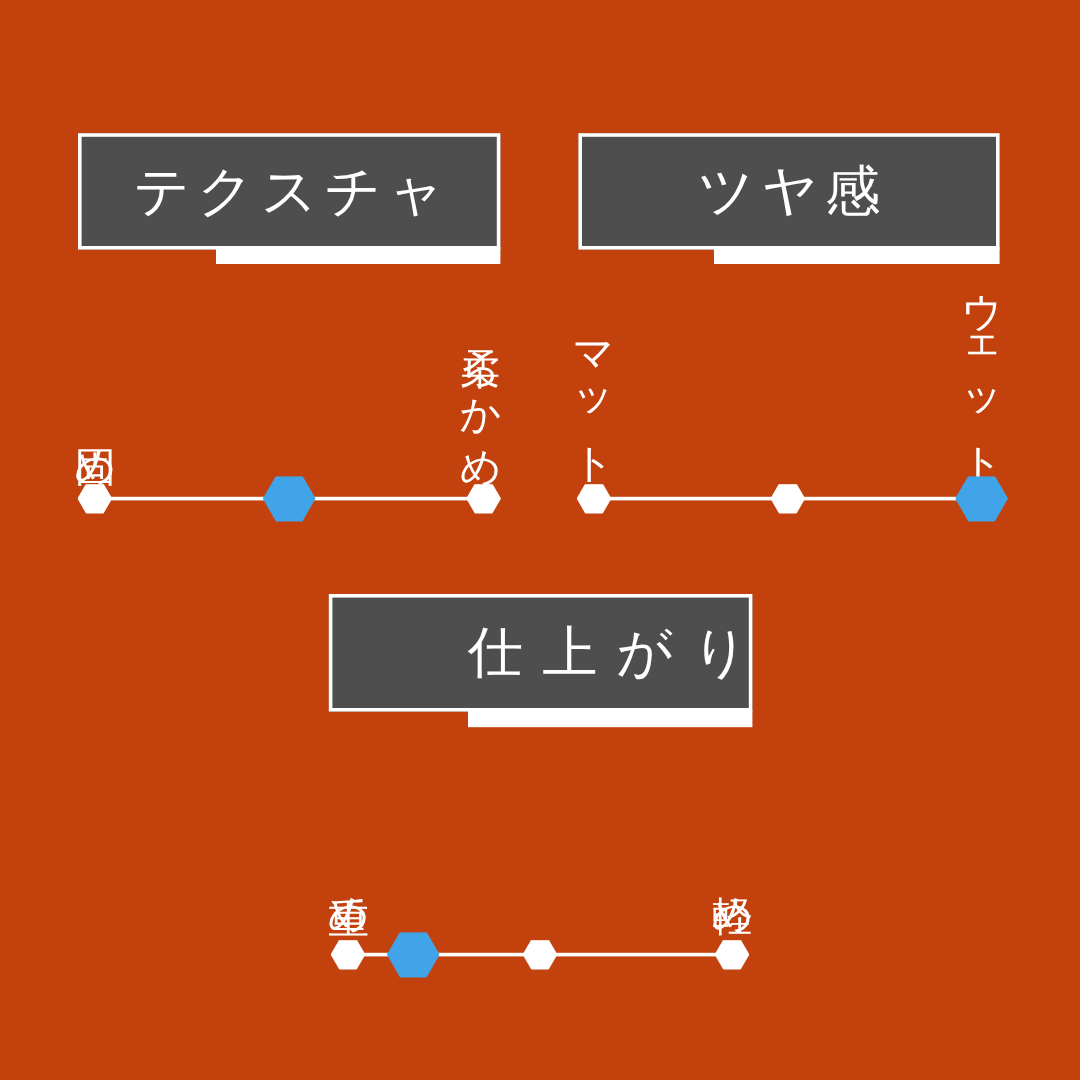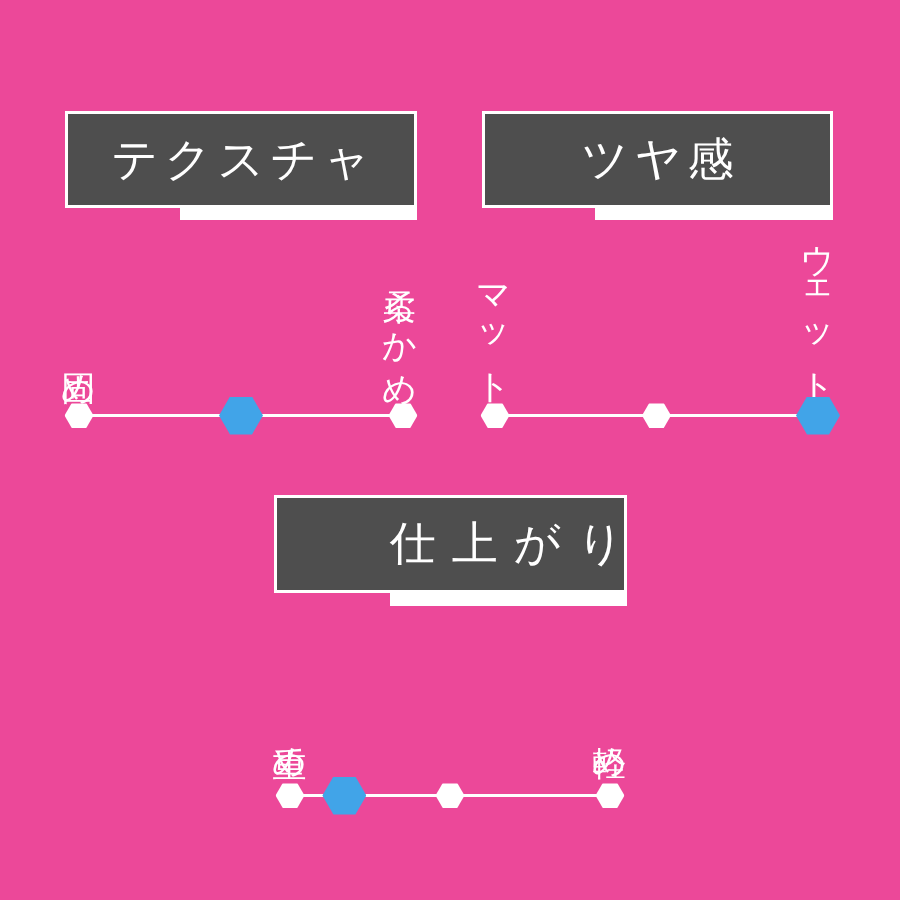--- a/index.html
+++ b/index.html
@@ -4,21 +4,21 @@
 <style>
   html, body {
     margin: 0;
     padding: 0;
     background: #000;
   }
   #canvas {
     position: relative;
     width: 900px;
     height: 900px;
-    background: #ec4899;
+    background: #c2410c;
     overflow: hidden;
     font-family: "DejaVu Sans", sans-serif;
   }
 
   
   .header-box {
     position: absolute;
     box-sizing: border-box;
     background: #4e4e4e;
     border: 3px solid #ffffff;

